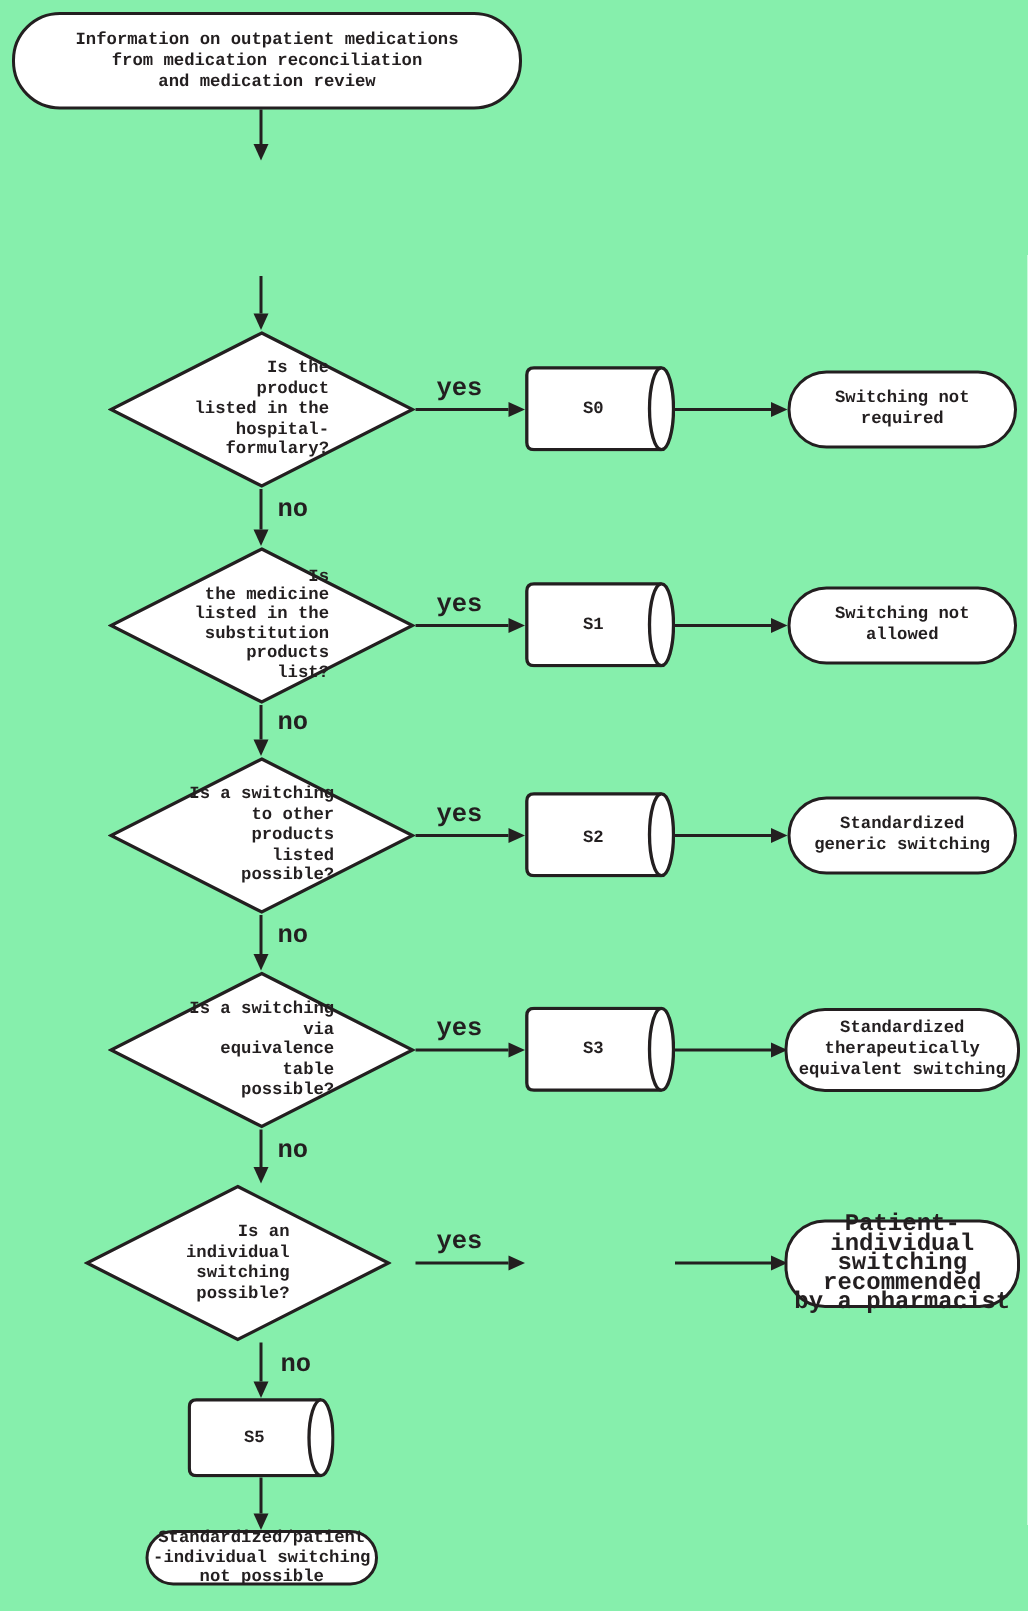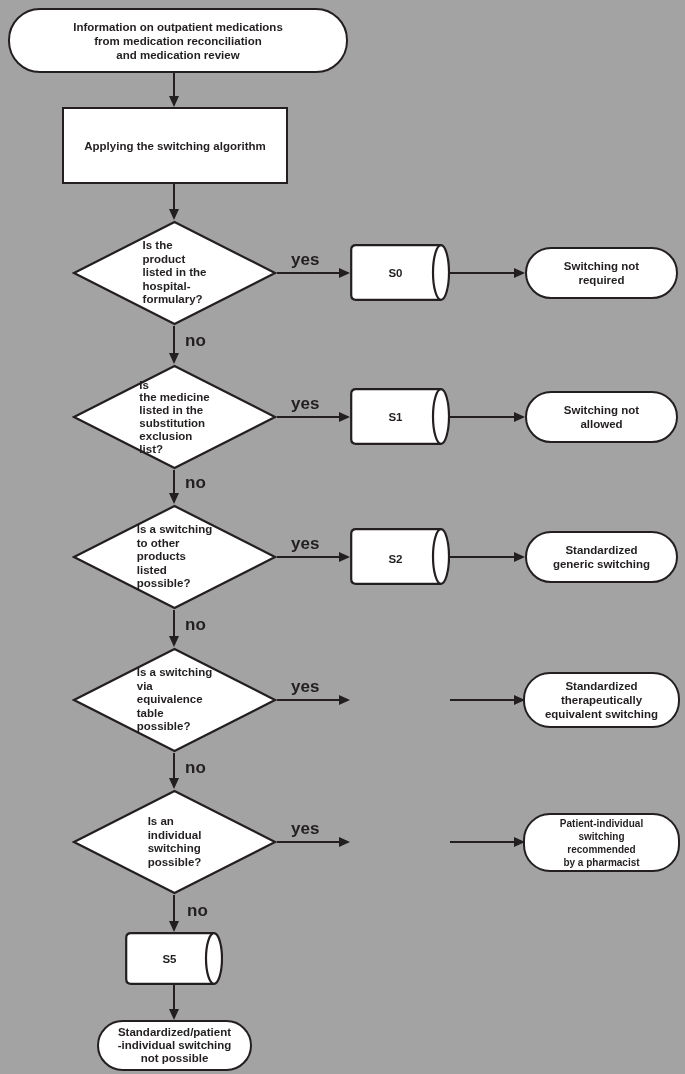--- a/index.html
+++ b/index.html
@@ -1,36 +1,36 @@
 <!DOCTYPE html>
 <html><head>
 <meta charset="utf-8">
 <style>
   html, body { margin: 0; padding: 0; background: #ffffff; }
   .canvas {
     position: relative;
     width: 685px;
     height: 1074px;
-    background: #a3a3a3;
-    font-family: Liberation Sans, sans-serif;
+    background: #86efac;
+    font-family: Liberation Mono, monospace;
     color: #231f20;
     overflow: hidden;
   }
   .node { position: absolute; box-sizing: border-box; display: flex; align-items: center; justify-content: center; text-align: center; }
   .node .txt { white-space: pre-line; font-weight: bold; font-size: 11.5px; line-height: 14px; color: #231f20; }
   .stadium { border: 2.2px solid #231f20; border-radius: 32px; background: #fff; }
   .stadium.small { border-radius: 27px; }
-  .stadium.tight .txt { line-height: 13px; font-size: 10px; }
+  .stadium.tight .txt { line-height: 13px; font-size: 16px; }
   .procrect { border: 2.2px solid #231f20; background: #fff; }
 
   .diamond { position: absolute; width: 205px; height: 106px; }
   .diamond svg { position: absolute; left: 0; top: 0; }
   .diamond .txt {
     position: absolute; left: 30px; right: 30px; top: 0; bottom: 0;
-    display: flex; align-items: center; justify-content: center; text-align: left;
+    display: flex; align-items: center; justify-content: center; text-align: right;
     white-space: pre-line; font-weight: bold; font-size: 11.5px; line-height: 13.5px;
   }
 
   .cyl { position: absolute; }
   .cyl svg { position: absolute; left: 0; top: 0; }
   .cyl .txt {
     position: absolute; left: 0; top: 0; width: 91px; height: 100%;
     display: flex; align-items: center; justify-content: center;
     font-weight: bold; font-size: 11.5px;
   }
@@ -54,23 +54,20 @@
 
 <div class="canvas">
 
   <div class="node stadium" style="left:8px; top:8px; width:340px; height:65px;">
     <span class="txt">Information on outpatient medications
 from medication reconciliation
 and medication review</span>
   </div>
   <div class="varrow" style="left:173px; top:73px; height:23px;"></div>
 
-  <div class="node procrect" style="left:62px; top:107px; width:226px; height:77px;">
-    <span class="txt">Applying the switching algorithm</span>
-  </div>
   <div class="varrow" style="left:173px; top:184px; height:25px;"></div>
 
   <div class="diamond" style="left:72px; top:220px;">
     <svg width="205" height="106" viewBox="0 0 205 106">
       <polygon points="102.5,2 203,53 102.5,104 2,53" fill="#fff" stroke="#231f20" stroke-width="2.2"></polygon>
     </svg>
     <span class="txt">Is the
 product
 listed in the
 hospital-
@@ -94,21 +91,21 @@
   <span class="lbl" style="left:185px; top:331px;">no</span>
 
   <div class="diamond" style="left:72px; top:364px;">
     <svg width="205" height="106" viewBox="0 0 205 106">
       <polygon points="102.5,2 203,53 102.5,104 2,53" fill="#fff" stroke="#231f20" stroke-width="2.2"></polygon>
     </svg>
     <span class="txt" style="line-height:12.8px;">Is
 the medicine
 listed in the
 substitution
-exclusion
+products
 list?</span>
   </div>
   <span class="lbl" style="left:291px; top:394px;">yes</span>
   <div class="harrow" style="left:277px; top:416px; width:62px;"></div>
   <div class="cyl" style="left:350px; top:388px; width:100px; height:57px;padding-left:41px;">
     <svg width="100" height="57" viewBox="0 0 100 57">
       <path d="M91,1.2 H6 Q1.2,1.2 1.2,6 V51 Q1.2,55.8 6,55.8 H91" fill="#fff" stroke="#231f20" stroke-width="2.2"></path>
       <ellipse cx="91" cy="28.5" rx="8" ry="27.3" fill="#fff" stroke="#231f20" stroke-width="2.2"></ellipse>
     </svg>
     <span class="txt">S1</span>
@@ -153,30 +150,37 @@
       <polygon points="102.5,2 203,53 102.5,104 2,53" fill="#fff" stroke="#231f20" stroke-width="2.2"></polygon>
     </svg>
     <span class="txt">Is a switching
 via
 equivalence
 table
 possible?</span>
   </div>
   <span class="lbl" style="left:291px; top:677px;">yes</span>
   <div class="harrow" style="left:277px; top:699px; width:62px;"></div>
+  <div class="cyl" style="left:350px; top:671px; width:100px; height:57px;">
+    <svg width="100" height="57" viewBox="0 0 100 57">
+      <path d="M91,1.2 H6 Q1.2,1.2 1.2,6 V51 Q1.2,55.8 6,55.8 H91" fill="#fff" stroke="#231f20" stroke-width="2.2"></path>
+      <ellipse cx="91" cy="28.5" rx="8" ry="27.3" fill="#fff" stroke="#231f20" stroke-width="2.2"></ellipse>
+    </svg>
+    <span class="txt">S3</span>
+  </div>
   <div class="harrow" style="left:450px; top:699px; width:64px;"></div>
   <div class="node stadium small" style="left:523px; top:672px; width:157px; height:56px;">
     <span class="txt">Standardized
 therapeutically
 equivalent switching</span>
   </div>
   <div class="varrow" style="left:173px; top:753px; height:25px;"></div>
   <span class="lbl" style="left:185px; top:758px;">no</span>
 
-  <div class="diamond" style="left:72px; top:789px;">
+  <div class="diamond" style="left:56px; top:789px;">
     <svg width="205" height="106" viewBox="0 0 205 106">
       <polygon points="102.5,2 203,53 102.5,104 2,53" fill="#fff" stroke="#231f20" stroke-width="2.2"></polygon>
     </svg>
     <span class="txt">Is an
 individual
 switching
 possible?</span>
   </div>
   <span class="lbl" style="left:291px; top:819px;">yes</span>
   <div class="harrow" style="left:277px; top:841px; width:62px;"></div>
@@ -192,19 +196,19 @@
 
   <div class="cyl" style="left:125px; top:932px; width:97px; height:53px;">
     <svg width="98" height="53" viewBox="0 0 98 53">
       <path d="M89,1.2 H6 Q1.2,1.2 1.2,6 V47 Q1.2,51.8 6,51.8 H89" fill="#fff" stroke="#231f20" stroke-width="2.2"></path>
       <ellipse cx="89" cy="26.5" rx="8" ry="25.3" fill="#fff" stroke="#231f20" stroke-width="2.2"></ellipse>
     </svg>
     <span class="txt" style="width:89px;">S5</span>
   </div>
   <div class="varrow" style="left:173px; top:985px; height:24px;"></div>
 
-  <div class="node stadium small" style="left:97px; top:1020px; width:155px; height:51px;">
+  <div class="node stadium small" style="left:97px; top:1020px; width:155px; height:37px;">
     <span class="txt" style="line-height:13px;">Standardized/patient
 -individual switching
 not possible</span>
   </div>
 
 </div>
 
 </body></html>

